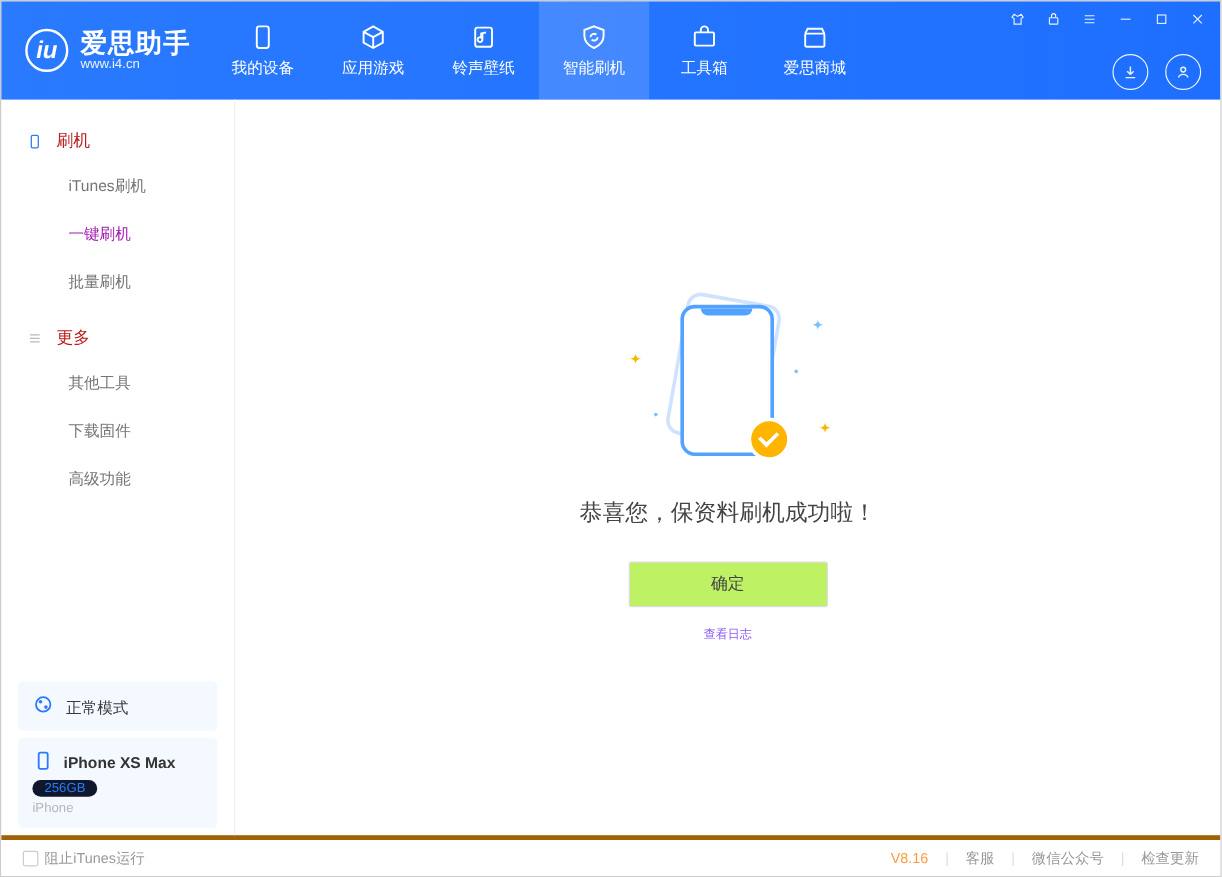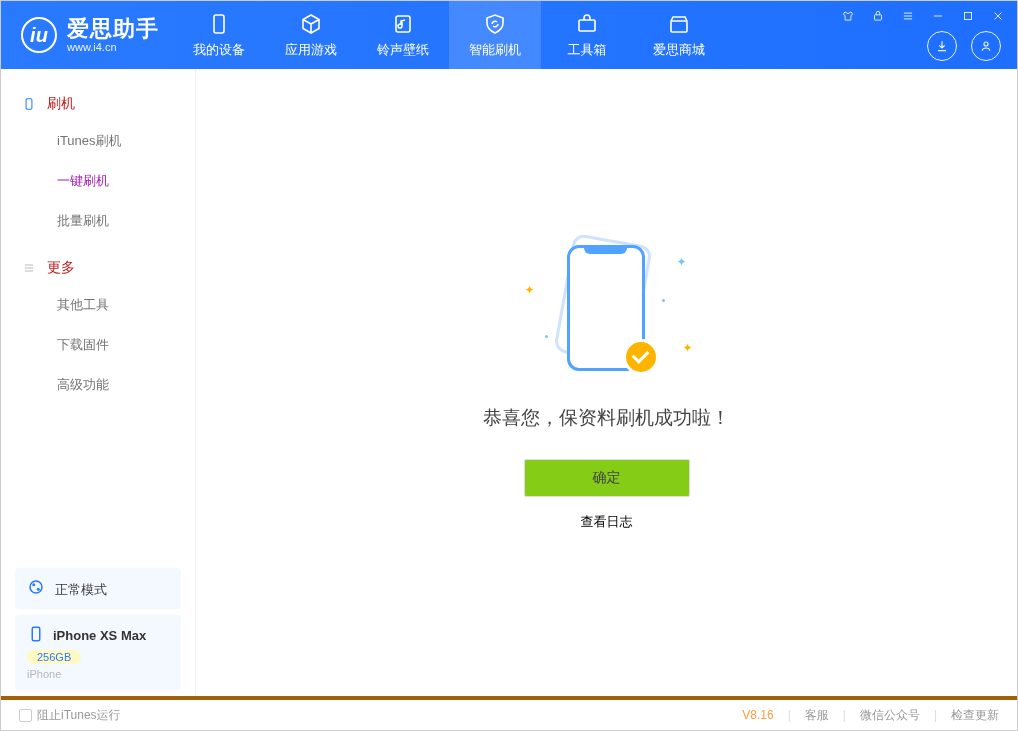--- a/index.html
+++ b/index.html
@@ -1,19 +1,19 @@
 <!DOCTYPE html>
 <html><head>
 <meta charset="utf-8">
 <style>
 * { margin: 0; padding: 0; box-sizing: border-box; font-family: "Microsoft YaHei", "PingFang SC", sans-serif; }
 body { background: #fff; width: 1018px; height: 731px; overflow: hidden; border: 1px solid #ccc; display: flex; flex-direction: column; }
 
 
-.header { height: 68px; background: linear-gradient(to right, #2a7aff, #1e6fff); display: flex; align-items: center; color: #fff; position: relative; }
+.header { height: 82px; background: linear-gradient(to right, #2a7aff, #1e6fff); display: flex; align-items: center; color: #fff; position: relative; }
 .logo-block { display: flex; align-items: center; padding: 0 14px 0 20px; }
 .logo-circle { width: 36px; height: 36px; border: 2px solid #fff; border-radius: 50%; display: flex; align-items: center; justify-content: center; font-weight: bold; font-size: 20px; margin-right: 10px; font-style: italic; }
 .logo-text .main { font-size: 22px; font-weight: bold; letter-spacing: 1px; line-height: 1.1; }
 .logo-text .sub { font-size: 11px; opacity: .9; line-height: 1.1; }
 
 .top-tabs { display: flex; height: 100%; }
 .top-tab { width: 92px; display: flex; flex-direction: column; align-items: center; justify-content: center; cursor: pointer; color: #fff; font-size: 13px; gap: 5px; position: relative; }
 .top-tab.active { background: rgba(255,255,255,.15); }
 .top-tab-icon { width: 24px; height: 24px; display: flex; align-items: center; justify-content: center; }
 .top-tab-icon svg { width: 24px; height: 24px; fill: none; stroke: #fff; stroke-width: 1.6; }
@@ -37,21 +37,21 @@
 
 .group-icon { width: 16px; height: 16px; display: inline-flex; align-items: center; justify-content: center; }
 .group-icon svg { width: 14px; height: 14px; stroke: #2a7aff; fill: none; stroke-width: 1.8; }
 .group-icon.gray svg { stroke: #bbb; }
 
 .side-bottom { padding: 0; }
 .side-card { background: #f4f8ff; margin: 6px 14px; border-radius: 4px; padding: 10px 12px; display: flex; align-items: flex-end; gap: 10px; font-size: 13px; color: #3a3a3a; }
 .side-card svg { width: 18px; height: 18px; }
 .side-card.device { flex-direction: column; align-items: flex-start; gap: 4px; }
 .device-row { display: flex; align-items: center; gap: 8px; font-weight: bold; color: #333; }
-.capacity { font-size: 11px; color: #2a7aff; background: #fef9c3; border-radius: 10px; padding: 1px 10px; display: inline-block; }
+.capacity { font-size: 11px; color: #2a7aff; background: #0f172a; border-radius: 10px; padding: 1px 10px; display: inline-block; }
 .device-type { font-size: 11px; color: #b7b7b7; }
 
 .checkbox-row { border: 2px solid #e53935; margin: 8px 14px 10px 14px; padding: 10px; display: flex; gap: 18px; font-size: 13px; color: #aaa; }
 .chk { display: flex; align-items: center; gap: 5px; }
 .chk-box { width: 13px; height: 13px; border: 1px solid #ccc; border-radius: 2px; }
 
 
 .main { flex: 1; display: flex; flex-direction: column; align-items: center; justify-content: center; position: relative; }
 .illust { position: relative; width: 180px; height: 150px; margin-bottom: 20px; }
 .phone-back { position: absolute; left: 46px; top: 4px; width: 80px; height: 120px; border: 3px solid #cfe2ff; border-radius: 12px; transform: rotate(10deg); }
@@ -61,22 +61,22 @@
 .badge::after { content: ""; width: 12px; height: 7px; border-left: 3px solid #fff; border-bottom: 3px solid #fff; transform: rotate(-45deg); margin-top: -3px; }
 .spark { position: absolute; font-size: 12px; color: #ffb400; }
 .spark.s1 { left: 8px; top: 48px; }
 .spark.s2 { right: 10px; top: 20px; color: #7cc1ff; }
 .spark.s3 { right: 4px; bottom: 30px; }
 .dot { position: absolute; width: 3px; height: 3px; background: #7cc1ff; border-radius: 50%; }
 .dot.d1 { left: 28px; top: 100px; }
 .dot.d2 { right: 32px; top: 64px; }
 
 .success-text { font-size: 19px; color: #444; margin-bottom: 28px; }
-.ok-btn { border: 1px solid #ddd; background: #84cc16; padding: 9px 68px; font-size: 14px; color: #444; cursor: pointer; border-radius: 2px; margin-bottom: 16px; }
-.log-link { font-size: 13px; color: #000000; cursor: pointer; text-decoration: none; }
+.ok-btn { border: 1px solid #ddd; background: #bef264; padding: 9px 68px; font-size: 14px; color: #444; cursor: pointer; border-radius: 2px; margin-bottom: 16px; }
+.log-link { font-size: 10px; color: #8b5cf6; cursor: pointer; text-decoration: none; }
 
 
 .footer { height: 34px; border-top: 4px solid #a16207; display: flex; align-items: center; padding: 0 18px; font-size: 12px; color: #999; background: #fff; }
 .footer .chk { color: #999; }
 .footer-right { margin-left: auto; display: flex; align-items: center; gap: 14px; }
 .footer-right .sep { color: #ddd; }
 .ver { color: #ff9c3f; }
 .flink { cursor: pointer; }
 </style>
 </head>

